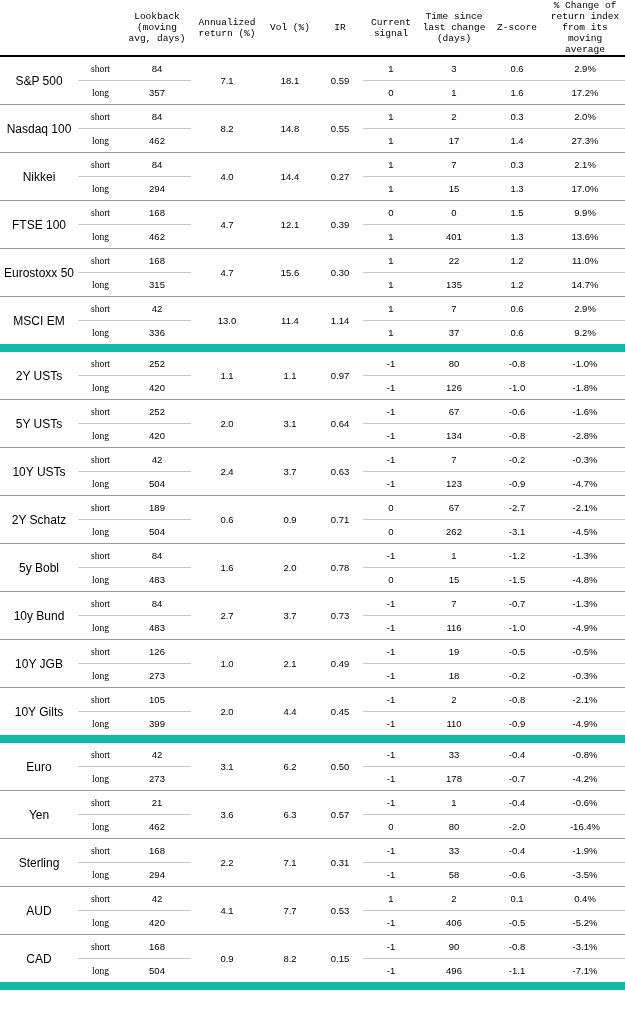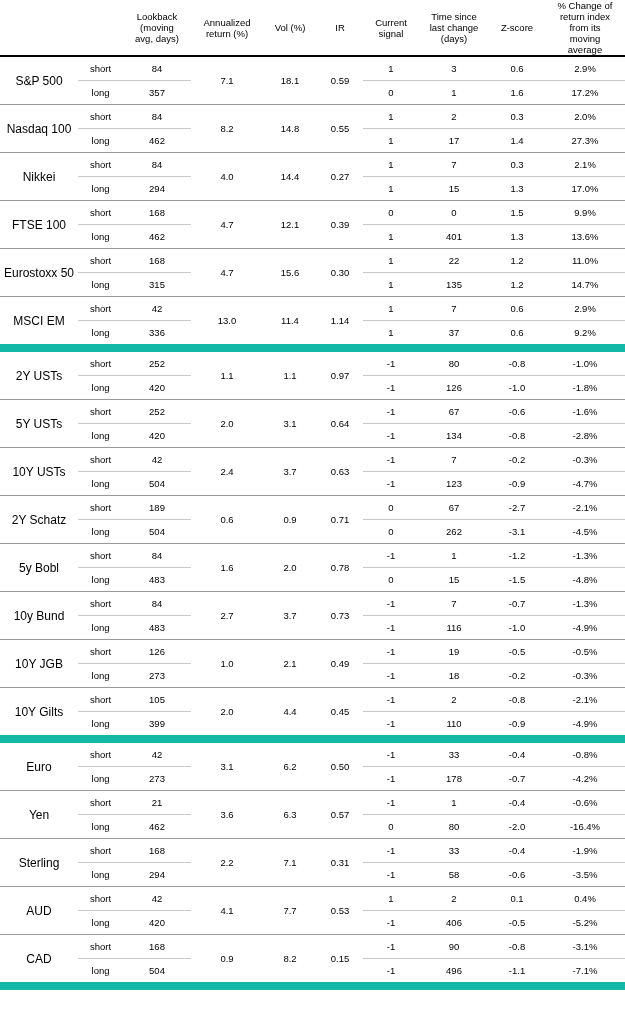--- a/index.html
+++ b/index.html
@@ -33,34 +33,36 @@
     font-weight: normal;
   }
   
   thead th {
     font-weight: bold;
     font-size: 9.5px;
     line-height: 11px;
     padding: 3px 2px;
     vertical-align: middle;
     border-bottom: 2px solid #000000;
+    font-family: Liberation Mono, monospace;
   }
   thead th.blank-left {
     border-bottom: 2px solid #000000;
   }
   
   td.asset {
     text-align: left;
     padding-left: 5px;
     font-size: 12px;
   }
   td.term {
     text-align: left;
     padding-left: 6px;
     font-size: 9.5px;
+    font-family: Liberation Serif, serif;
   }
   td.num {
     text-align: center;
     font-size: 9.5px;
   }
   tr.r-short td {
     height: 23px;
   }
   tr.r-long td {
     height: 23px;

